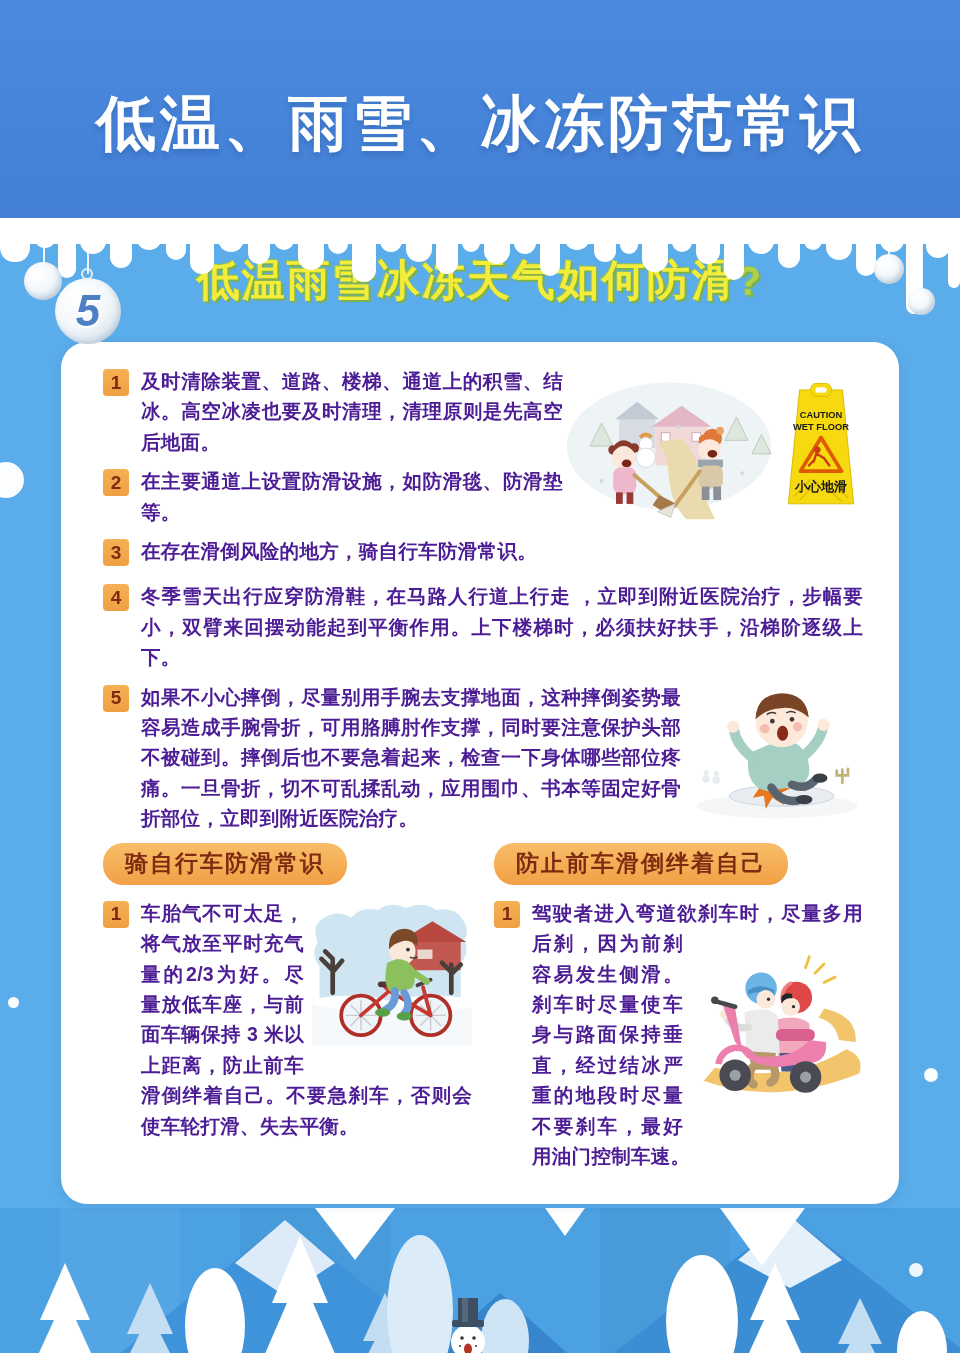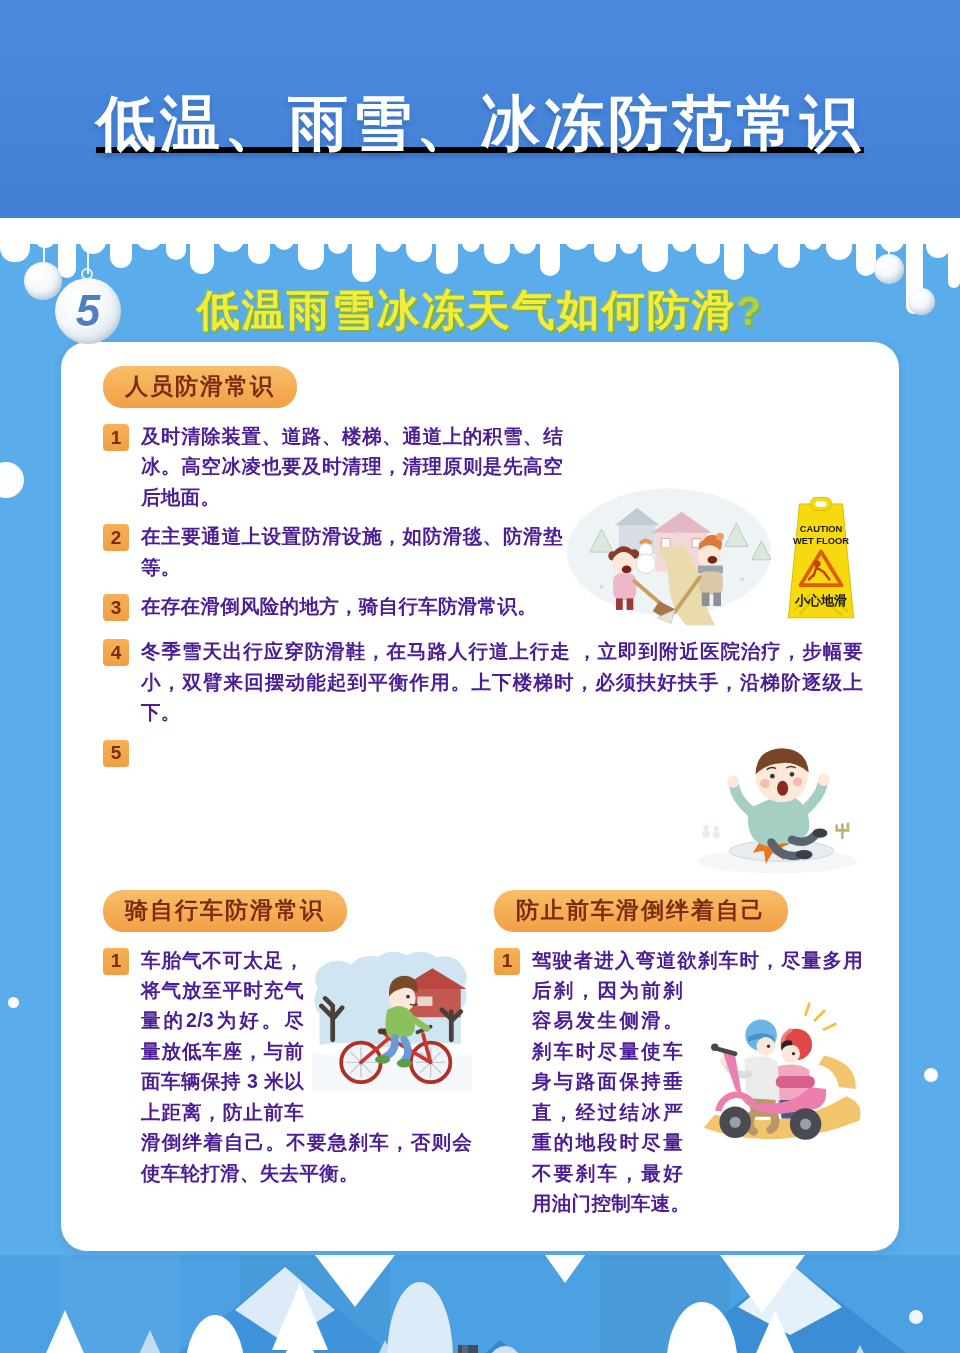--- a/index.html
+++ b/index.html
@@ -6,21 +6,21 @@
   html,body { background:#888; }
   body { font-family:"Liberation Sans","DejaVu Sans",sans-serif; }
   .poster{
     position:relative; width:960px; min-height:1353px; margin:0 auto;
     background:#5bacea; overflow:hidden;
   }
   
   .banner{
     position:relative; height:218px;
     background:linear-gradient(180deg,#4a8adf 0%,#4380d5 100%);
-    display:flex; align-items:center; justify-content:center;text-decoration:underline;
+    display:flex; align-items:center; justify-content:center;
   }
   .banner h1{
     color:#ffffff; font-size:60px; font-weight:900; letter-spacing:4px;
     padding-top:30px;
     text-shadow:0 4px 5px rgba(20,50,110,.22);
     white-space:nowrap;
   }
   .fringe{ position:absolute; left:0; top:218px; width:960px; height:110px; z-index:3; pointer-events:none; }
   
   .orn-string{ position:absolute; width:2px; background:rgba(255,255,255,.9); z-index:4; }
@@ -35,21 +35,21 @@
   }
   .badge-num{
     position:absolute; inset:0; display:flex; align-items:center; justify-content:center;
     font-size:44px; font-weight:900; font-style:italic; color:#4e7fc4;
     text-shadow:1px 2px 0 #ffffff;
   }
   .dot{ position:absolute; border-radius:50%; background:#fbfdfe; z-index:1; }
   
   .subtitle-band{
     position:relative; height:124px; display:flex; align-items:flex-end; justify-content:center;
-    padding-bottom:2px; z-index:2;
+    padding-bottom:32px; z-index:2;
   }
   .subtitle-band h2{
     font-size:43px; font-weight:900; letter-spacing:2px; white-space:nowrap;
     color:#f3ec3b;
     text-shadow:2px 2px 0 #7cb24b, -1px -1px 0 #8fc057;
   }
   .subtitle-band .qmark{ color:#aed04b; font-size:40px; }
   
   .card{
     position:relative; width:838px; margin:0 auto; z-index:2;
@@ -70,21 +70,21 @@
     background:linear-gradient(180deg,#f6b055,#efa043); border-radius:4px;
     color:#7c2c10; font-size:19px; font-weight:800;
     display:flex; align-items:center; justify-content:center;
   }
   .itext{
     flex:1; font-size:19.5px; font-weight:600; color:#4c1d95;
     line-height:1.56; letter-spacing:.3px; text-align:justify;
   }
   .row13{ display:flex; margin-bottom:6px; }
   .row13 .col-items{ flex:1; }
-  .row13 .col-illos{ flex:0 0 300px; display:flex; align-items:flex-end; padding-top:8px; }
+  .row13 .col-illos{ flex:0 0 300px; display:flex; align-items:flex-start; padding-top:8px; }
   .illo-children{ width:212px; height:150px; }
   .illo-sign{ width:84px; height:142px; margin-left:4px; }
   .illo-fall{ float:right; width:172px; height:140px; margin:0 0 4px 10px; }
   .illo-fall svg,.illo-children svg,.illo-sign svg{ width:100%; height:100%; display:block; }
   
   .two-col{ display:flex; gap:22px; margin-top:4px; }
   .col{ flex:1; min-width:0; }
   .illo-bike{ float:right; width:160px; height:152px; margin:0 0 6px 8px; }
   .illo-bike svg{ width:100%; height:100%; display:block; }
   .illo-moto{
@@ -165,21 +165,20 @@
   <div class="dot" style="left:8px; top:997px; width:11px; height:11px;"></div>
   <div class="dot" style="left:924px; top:1068px; width:14px; height:14px;"></div>
 
   <div class="subtitle-band">
     <h2><span>低温雨雪冰冻天气如何防滑</span><span class="qmark">?</span></h2>
   </div>
 
   <main class="card">
 
     <section>
-      <div class="sec-head"><span class="pill">人员防滑常识</span></div>
 
       <div class="row13">
         <div class="col-items">
           <div class="item">
             <span class="num">1</span>
             <div class="itext"><span>及时清除装置、道路、楼梯、通道上的积雪、结冰。高空冰凌也要及时清理，清理原则是先高空后地面。</span></div>
           </div>
           <div class="item">
             <span class="num">2</span>
             <div class="itext"><span>在主要通道上设置防滑设施，如防滑毯、防滑垫等。</span></div>
@@ -288,20 +287,21 @@
               <ellipse cx="119" cy="126" rx="9" ry="5" fill="#3a4048"></ellipse>
               <path d="M106,110 Q120,116 130,106" stroke="#5a6470" stroke-width="9" stroke-linecap="round" fill="none"></path>
               <ellipse cx="136" cy="103" rx="8" ry="5" fill="#3a4048"></ellipse>
               <path d="M160,108 v-14 m0,6 h6 v-7 m-6,7 h-6 v-5" stroke="#c0b478" stroke-width="3" fill="none" stroke-linecap="round"></path>
               <circle cx="14" cy="104" r="4" fill="#e7ecef"></circle>
                 <circle cx="14" cy="97" r="2.8" fill="#e7ecef"></circle>
               <circle cx="25" cy="105" r="4" fill="#e7ecef"></circle>
                 <circle cx="25" cy="98" r="2.8" fill="#e7ecef"></circle>
             </svg>
           </span>
+          <span>如果不小心摔倒，尽量别用手腕去支撑地面，这种摔倒姿势最容易造成手腕骨折，可用胳膊肘作支撑，同时要注意保护头部不被碰到。摔倒后也不要急着起来，检查一下身体哪些部位疼痛。一旦骨折，切不可乱揉乱动，应用围巾、书本等固定好骨折部位，立即到附近医院治疗。</span>
         </div>
       </div>
     </section>
 
     <div class="two-col">
       <section class="col">
         <div class="sec-head"><span class="pill">骑自行车防滑常识</span></div>
         <div class="item">
           <span class="num">1</span>
           <div class="itext">

